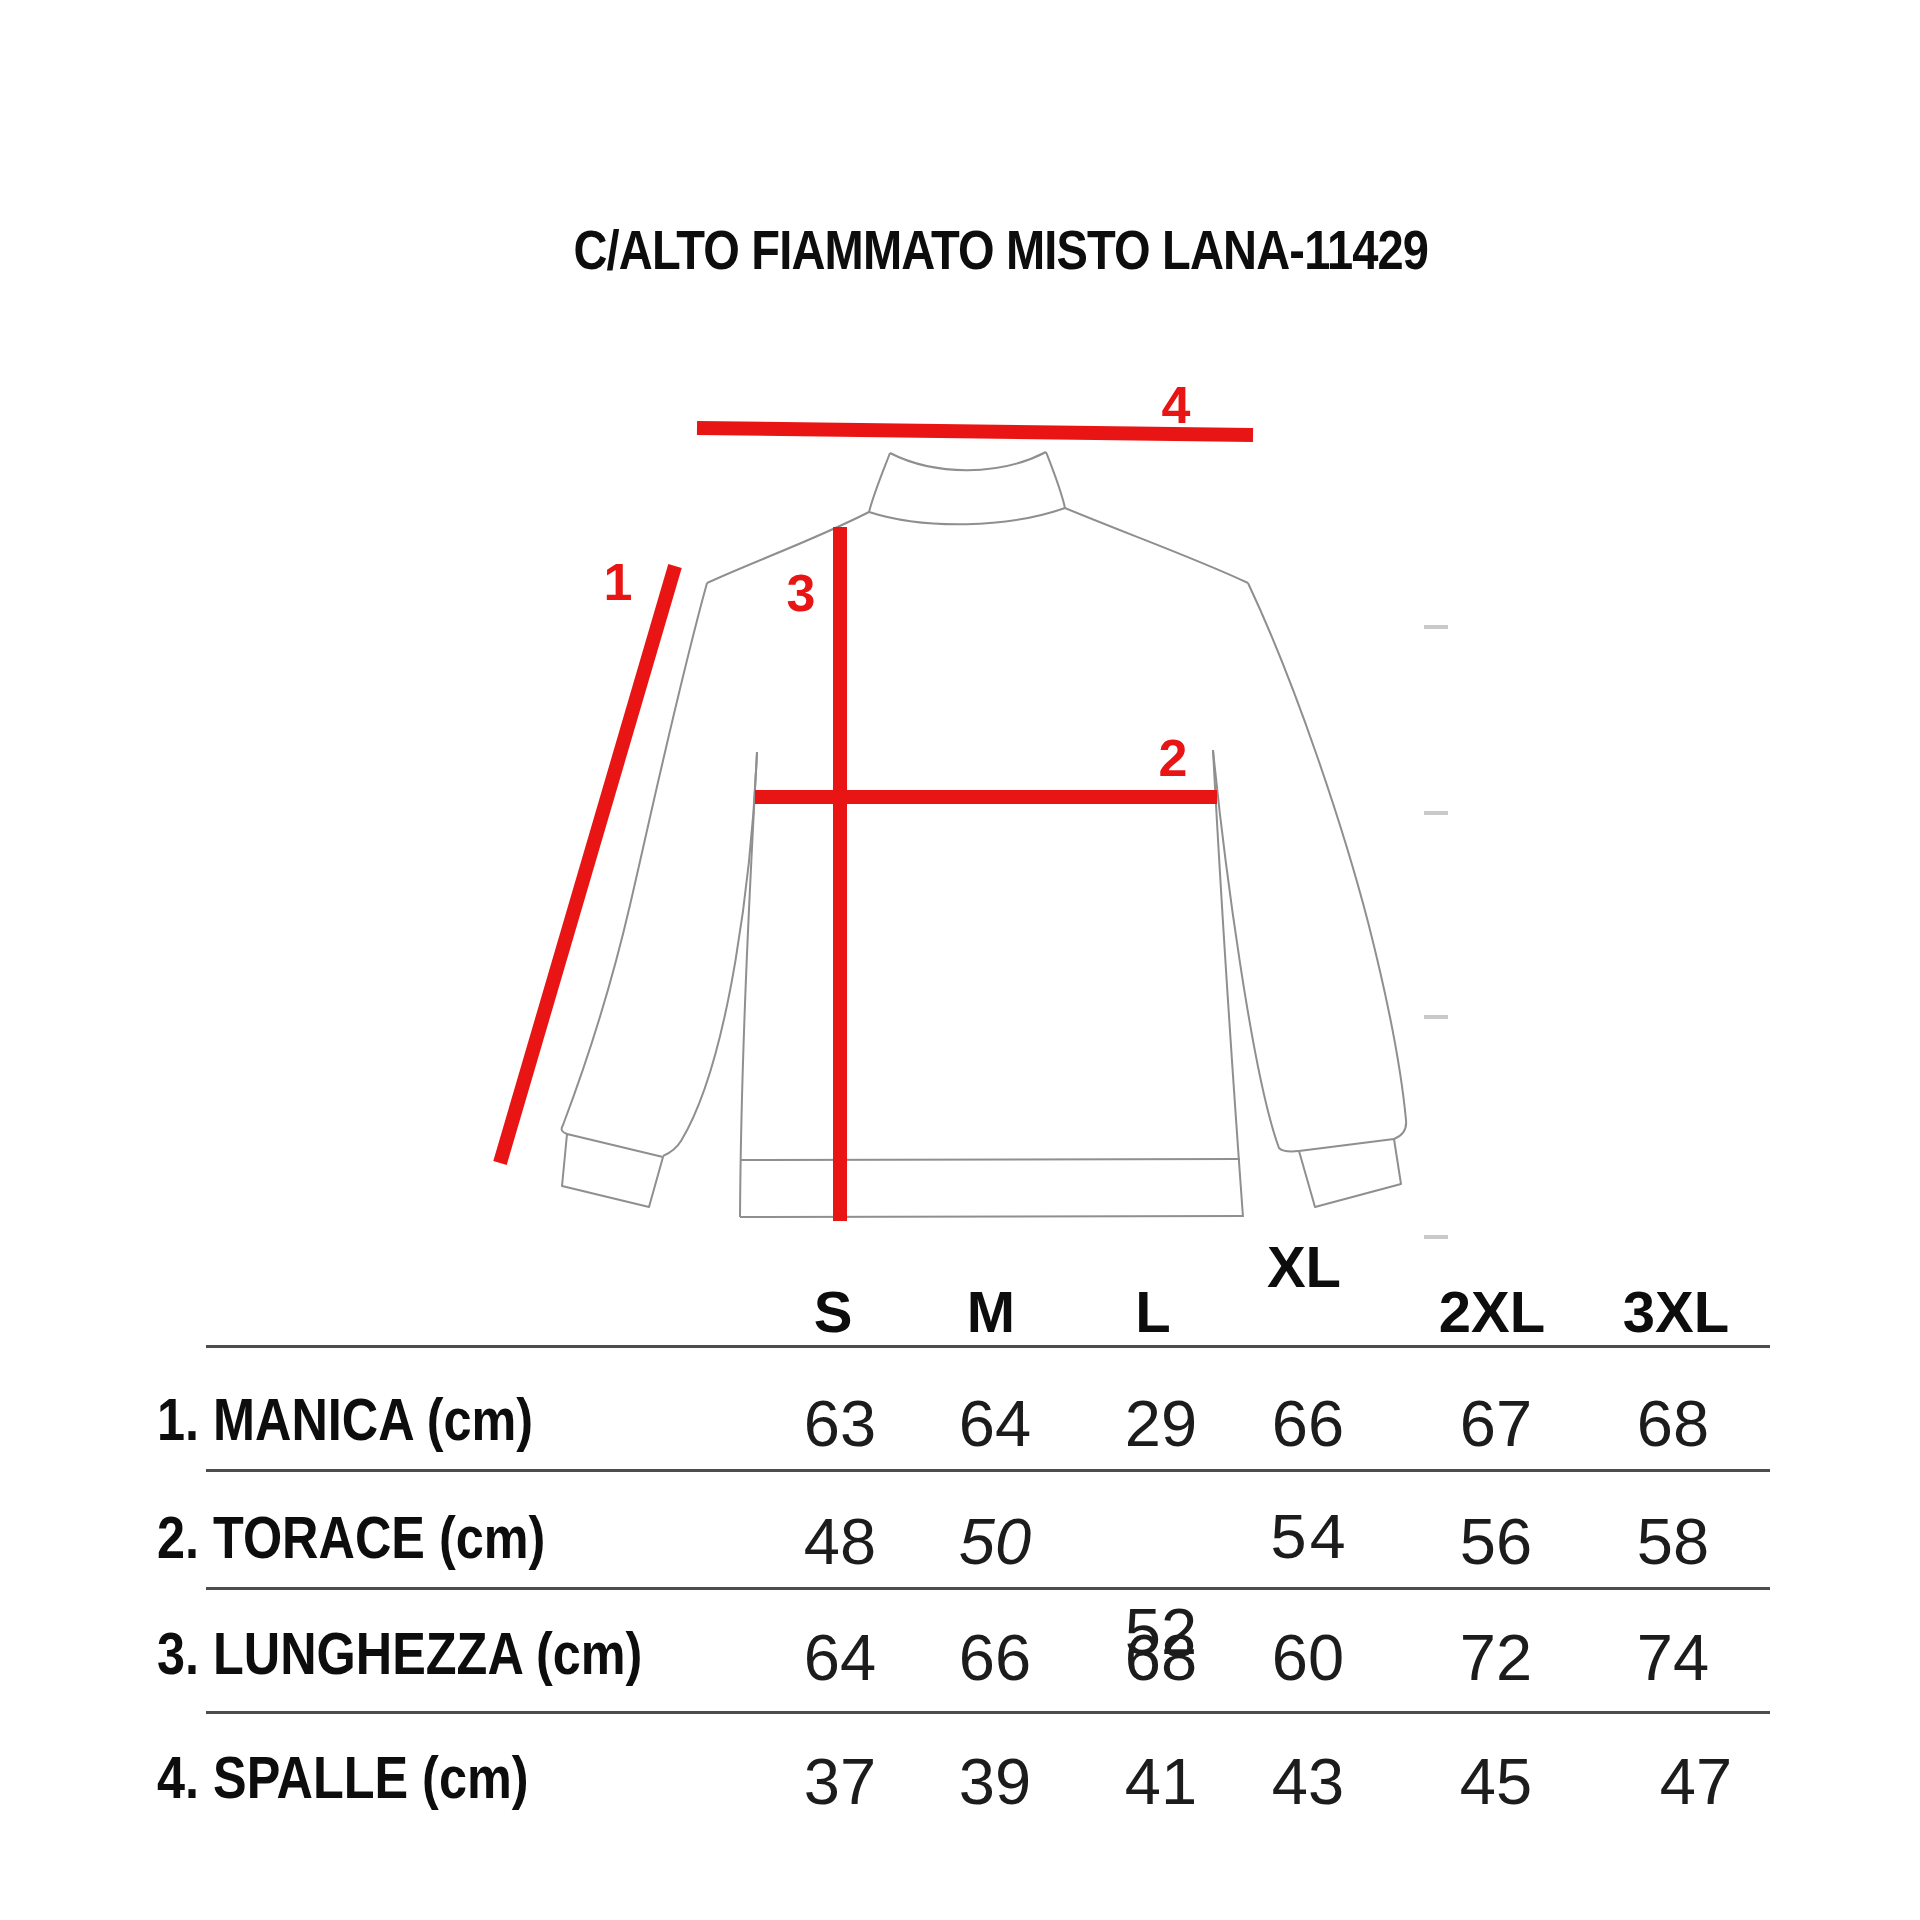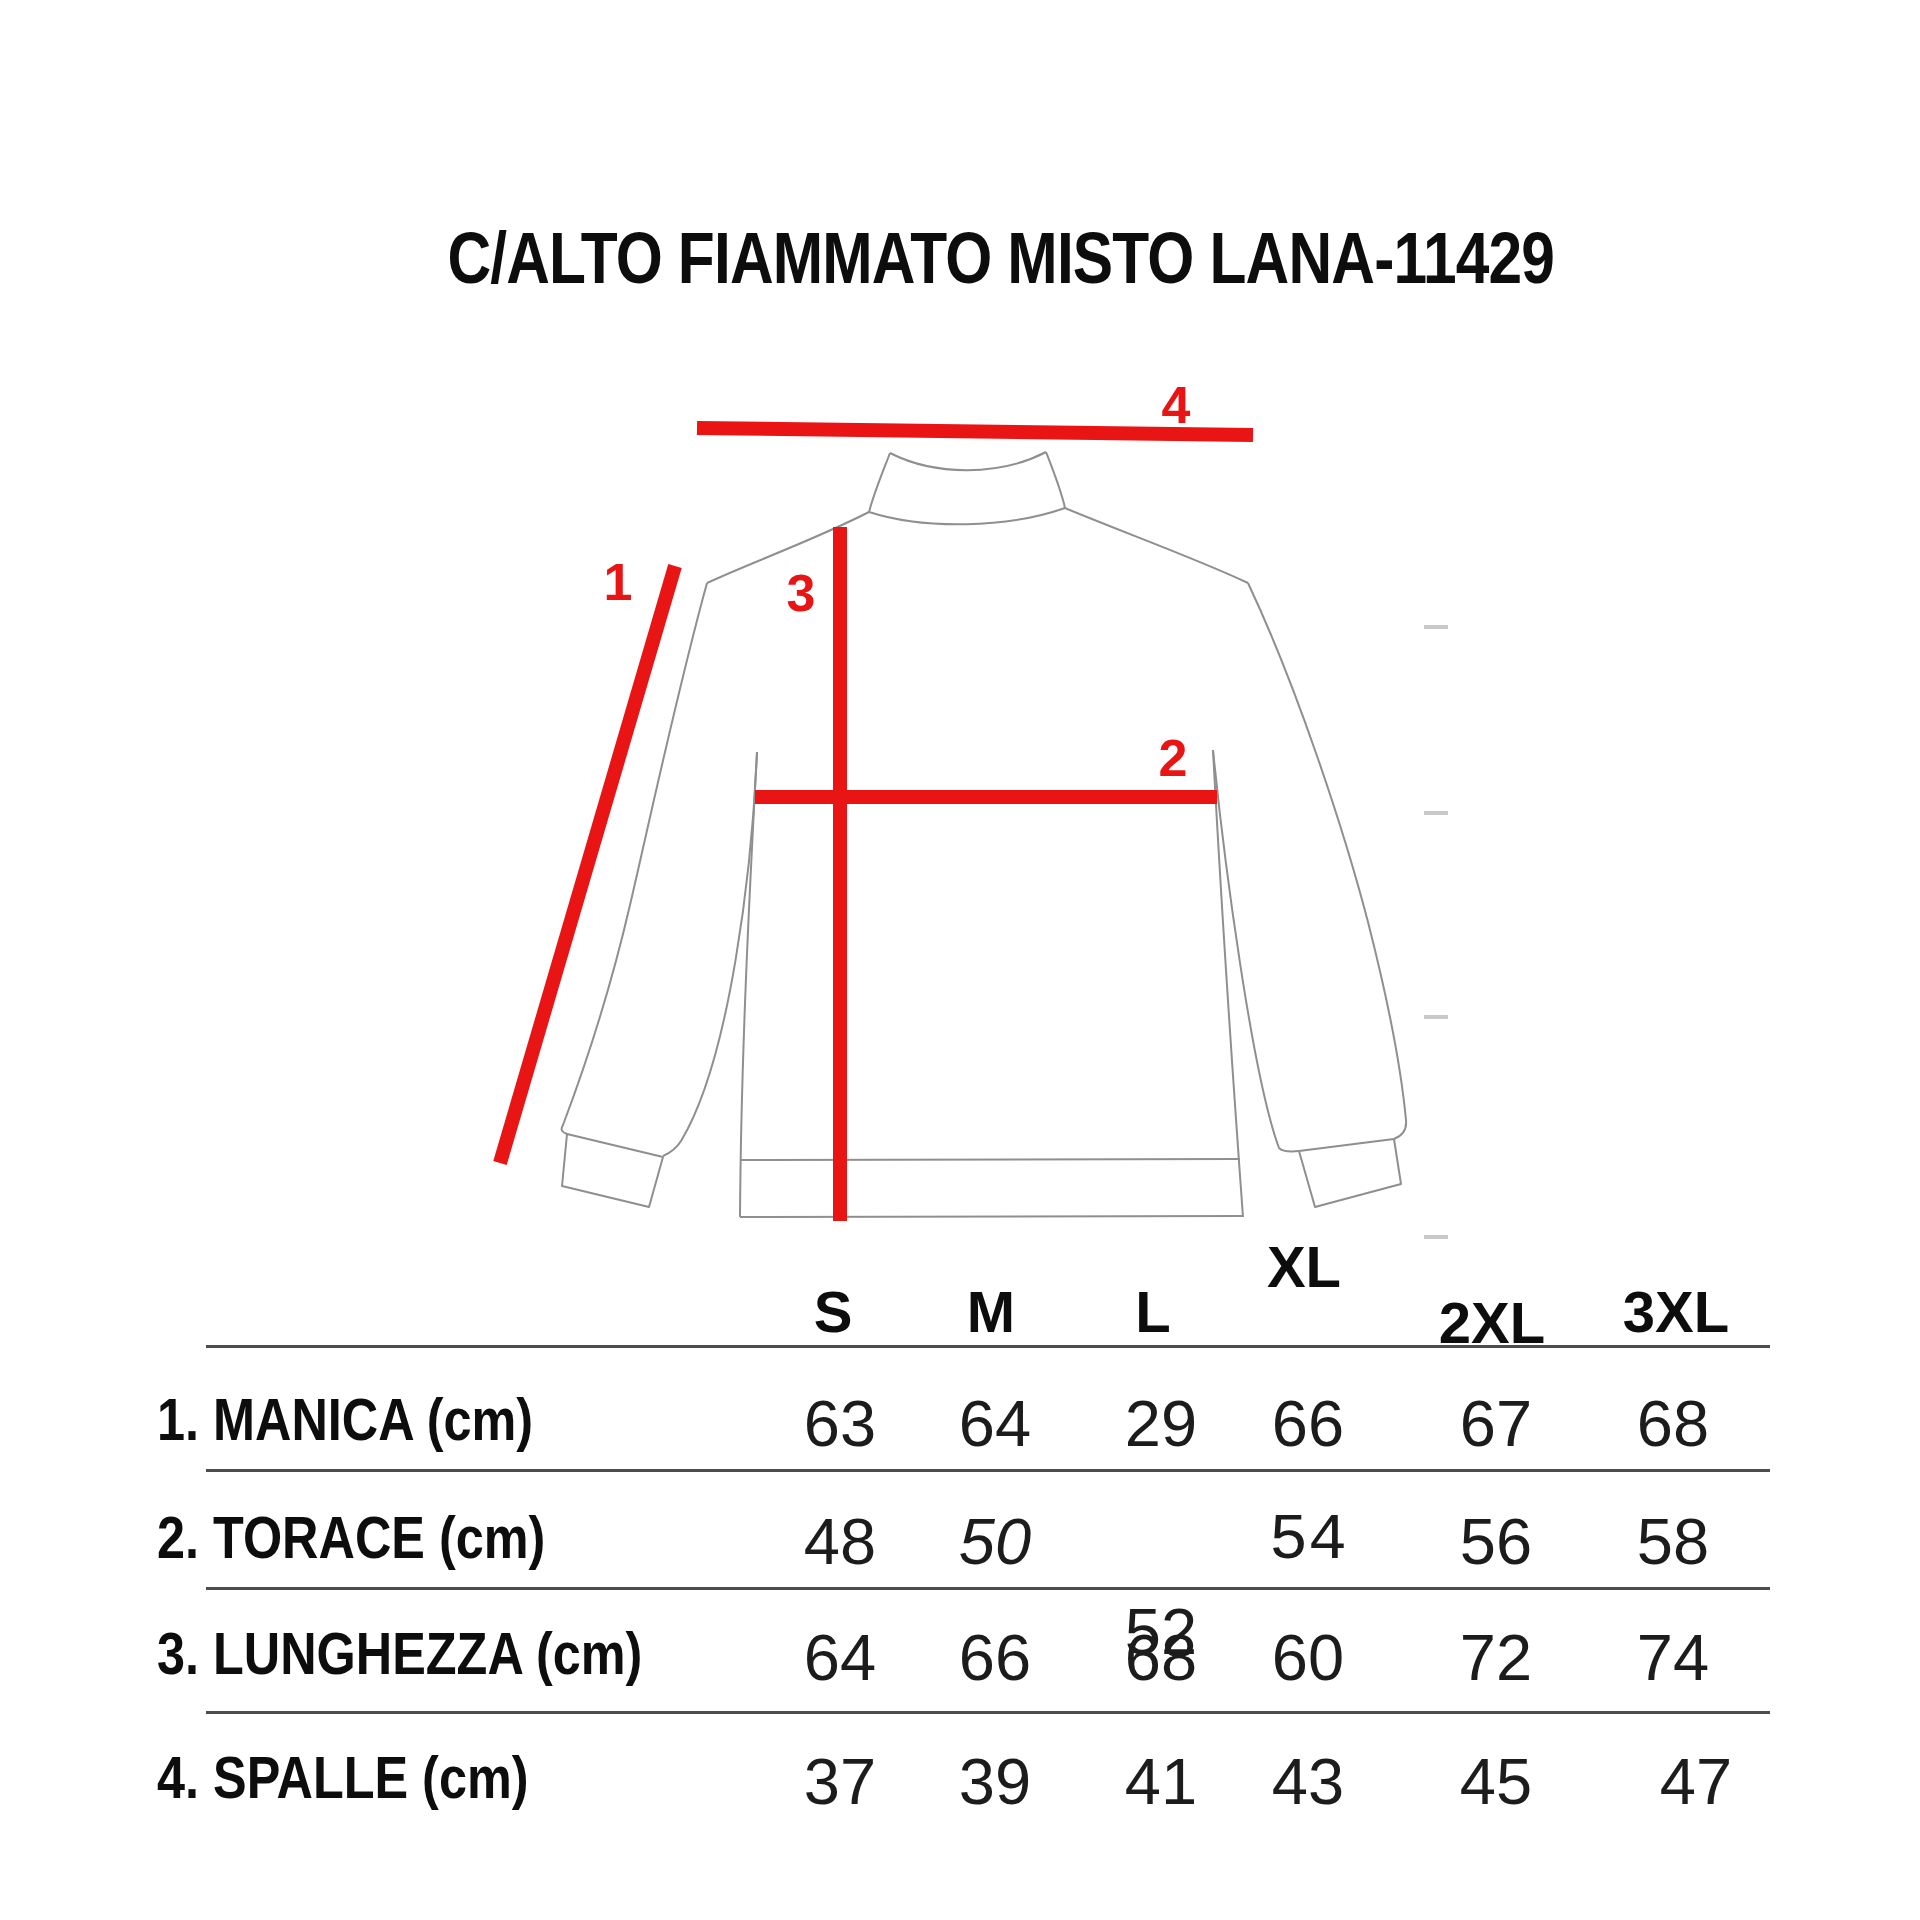--- a/index.html
+++ b/index.html
@@ -16,21 +16,21 @@
     background: #ffffff;
     position: relative;
     overflow: hidden;
     font-family: "Liberation Sans", sans-serif;
   }
   #title {
     position: absolute;
     left: 82px; top: 222px; width: 1838px;
     text-align: center;
     white-space: nowrap;
-    font-size: 72px; font-weight: 800; letter-spacing: -1px;
+    font-size: 56px; font-weight: 800; letter-spacing: -1px;
     color: var(--heading-text);
     line-height: 1;
   }
   #title .squeeze {
     display: inline-block;
     transform: scaleX(0.84);
     transform-origin: center;
   }
   #diagram-svg { position: absolute; left: 0; top: 0; }
   .outline { fill: none; stroke: var(--garment-outline); stroke-width: 2; stroke-linejoin: round; }
@@ -121,21 +121,21 @@
   <text class="mlabel" x="1173" y="776">2</text>
   <text class="mlabel" x="801" y="611">3</text>
   <text class="mlabel" x="1176" y="423">4</text>
 </svg>
 
 <div id="table-layer">
     <div class="col-header" style="left: 833px; top: 1311px;">S</div>
     <div class="col-header" style="left: 991px; top: 1311px;">M</div>
     <div class="col-header" style="left: 1153px; top: 1311px;">L</div>
     <div class="col-header" style="left: 1304px; top: 1266px;">XL</div>
-    <div class="col-header" style="left: 1492px; top: 1311px; margin-top: 11px;">2XL</div>
+    <div class="col-header" style="left: 1492px; top: 1311px;">2XL</div>
     <div class="col-header" style="left: 1676px; top: 1311px;">3XL</div>
     <div class="divider" style="left: 206px; top: 1345px;"></div>
     <div class="divider" style="left: 206px; top: 1469px;"></div>
     <div class="divider" style="left: 206px; top: 1587px;"></div>
     <div class="divider" style="left: 206px; top: 1711px;"></div>
     <div class="row-label" style="left: 157px; top: 1419px;">1. MANICA (cm)</div>
     <div class="cell-value" style="left: 840px; top: 1423px;">63</div>
     <div class="cell-value" style="left: 995px; top: 1423px;">64</div>
     <div class="cell-value" style="left: 1161px; top: 1423px;">29</div>
     <div class="cell-value" style="left: 1308px; top: 1423px;">66</div>

